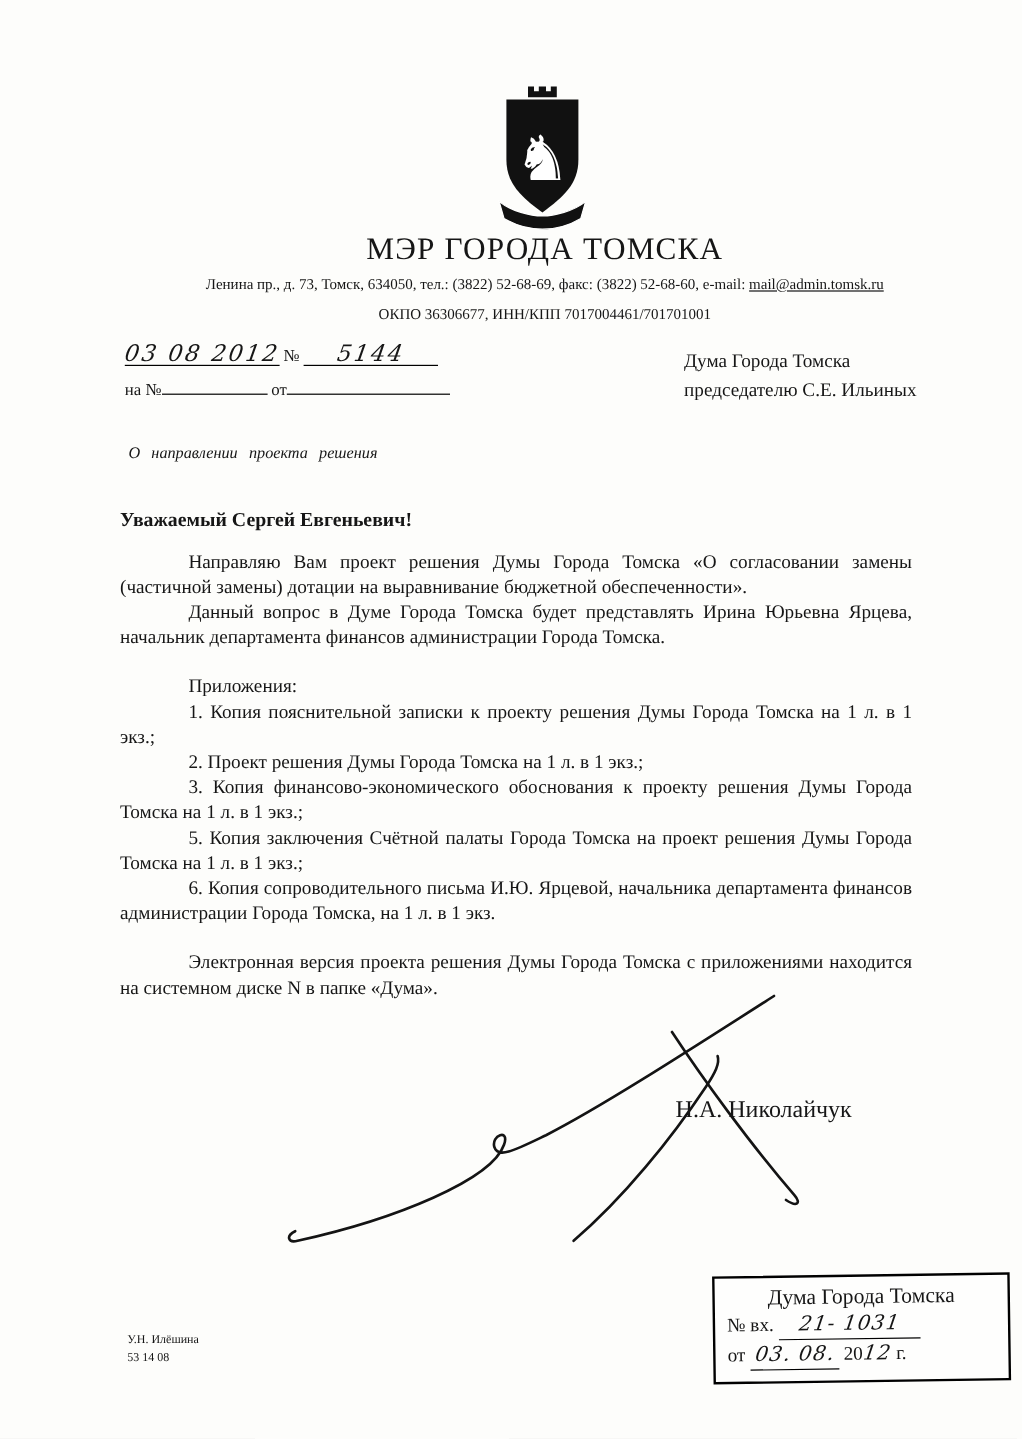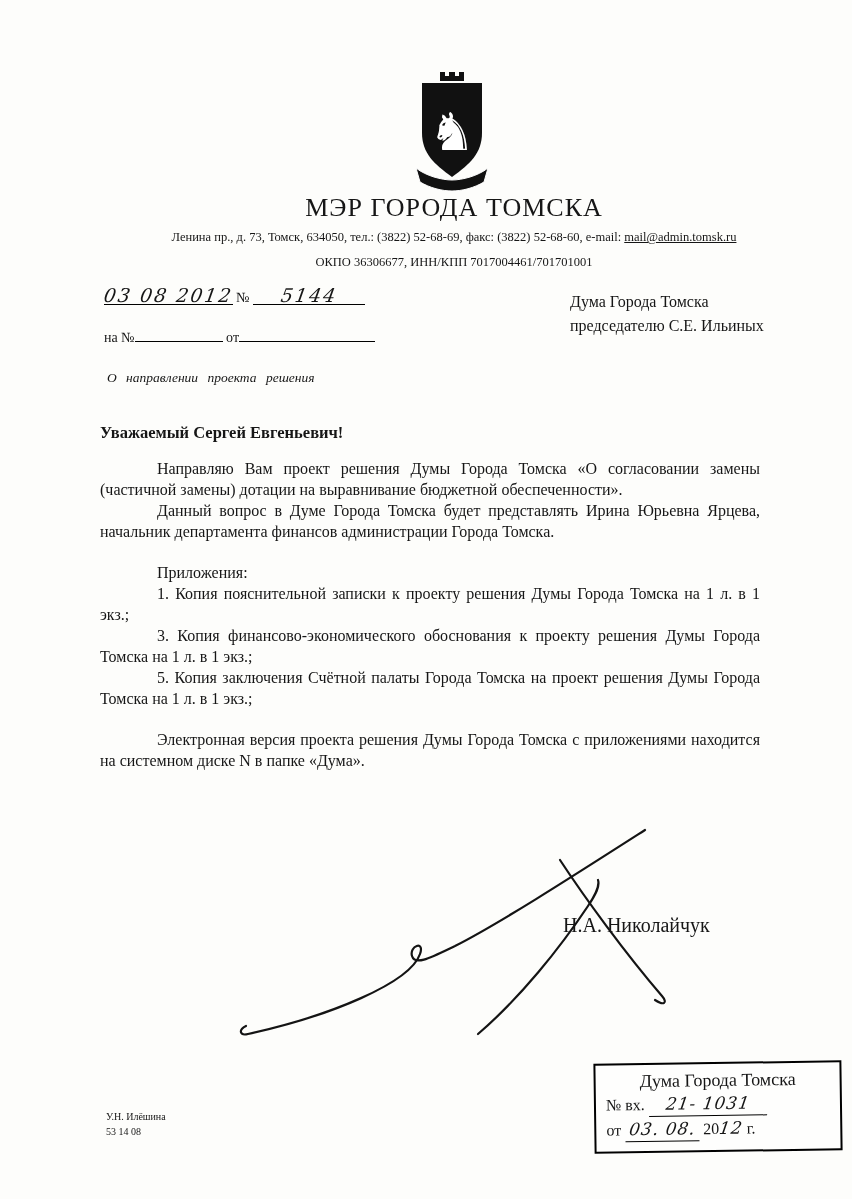--- a/index.html
+++ b/index.html
@@ -14,21 +14,21 @@
   .address .email{text-decoration:underline}
   .codes{position:absolute;left:54px;top:255px;width:800px;text-align:center;font-size:12.5px}
 
   
   .refblock{position:absolute;left:104px;top:286px;font-size:14px}
   .fill{display:inline-block;border-bottom:1px solid #000;text-align:center;vertical-align:baseline;height:18px}
   .handwritten{font-family:"DejaVu Serif",serif;font-style:italic;display:inline-block;
                transform:skewX(-9deg);letter-spacing:2px;font-size:19px;line-height:1}
   .ref-row1 .fill{min-width:128px}
   .ref-row1 .num{min-width:112px}
-  .ref-row2{margin-top:17px}
+  .ref-row2{margin-top:4px}
   .ref-row2 .w90{width:88px}
   .ref-row2 .w130{width:136px}
 
   .recipient{position:absolute;left:570px;top:290px;font-size:16px;line-height:1.5}
 
   .subject{position:absolute;left:107px;top:368px;font-style:italic;font-size:13.5px;line-height:1.55}
   .subject .l1{word-spacing:6px}
   .subject .l2{word-spacing:42px}
 
   .salutation{position:absolute;left:100px;top:423px;width:660px;text-align:left;
@@ -99,22 +99,24 @@
   </div>
 
   <div class="salutation">Уважаемый Сергей Евгеньевич!</div>
 
   <div class="letter-body">
     <p>Направляю Вам проект решения Думы Города Томска «О согласовании замены (частичной замены) дотации на выравнивание бюджетной обеспеченности».</p>
     <p>Данный вопрос в Думе Города Томска будет представлять Ирина Юрьевна Ярцева, начальник департамента финансов администрации Города Томска.</p>
     <div class="sp"></div>
     <p>Приложения:</p>
     <p>1.  Копия пояснительной записки к проекту решения Думы Города Томска на 1 л. в 1 экз.;</p>
+    <p>2.  Проект решения Думы Города Томска на 1 л. в 1 экз.;</p>
     <p>3.  Копия финансово-экономического обоснования к проекту решения Думы Города Томска  на 1 л. в 1 экз.;</p>
     <p>5.  Копия заключения Счётной палаты Города Томска на проект решения Думы Города Томска на 1 л. в 1 экз.;</p>
+    <p>6.  Копия сопроводительного письма И.Ю. Ярцевой, начальника департамента финансов администрации Города Томска, на 1 л. в 1 экз.</p>
     <div class="sp"></div>
     <p>Электронная версия проекта решения Думы Города Томска с приложениями находится на системном диске N в папке «Дума».</p>
   </div>
 
   <svg class="sig-svg" width="470" height="230" viewBox="0 0 470 230">
     <g fill="none" stroke="#141414" stroke-width="2.2" stroke-linecap="round">
       <path d="M425,12 C350,60 280,105 235,128 C210,140 195,148 192,138 C189,128 205,122 200,136 C190,165 110,198 28,216 C20,218 18,212 26,208"></path>
       <path d="M340,42 C365,80 405,135 442,178 C448,185 444,188 435,182"></path>
       <path d="M258,216 C300,180 340,130 368,88 C376,76 380,68 378,62"></path>
     </g>

